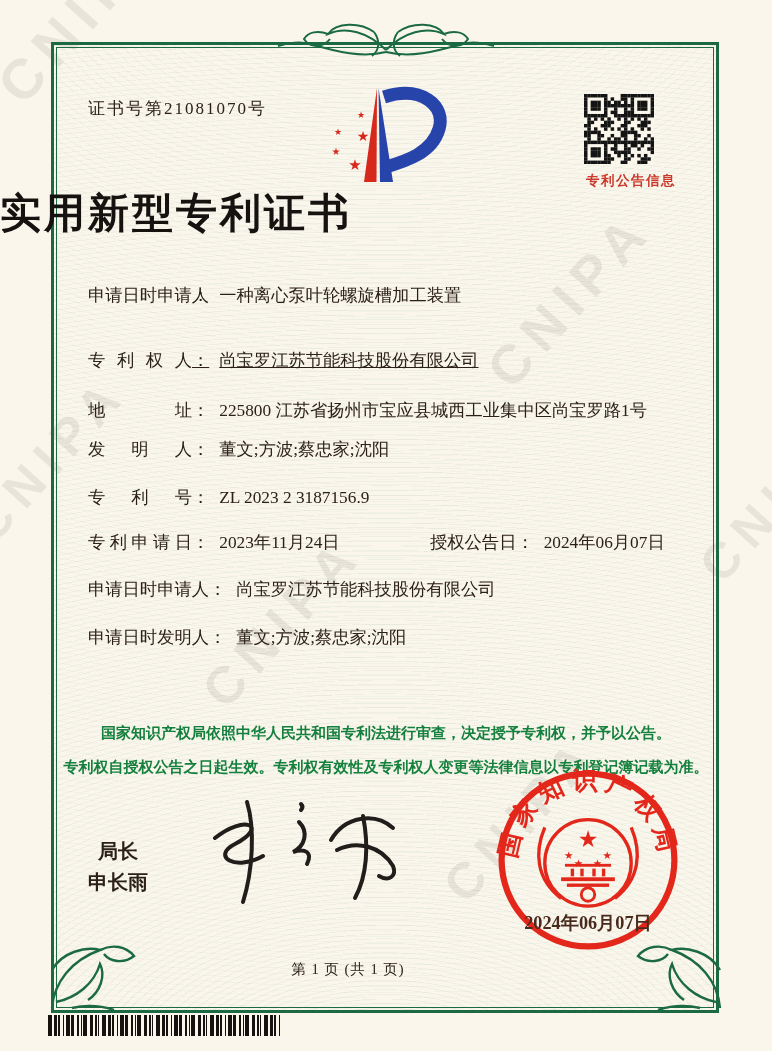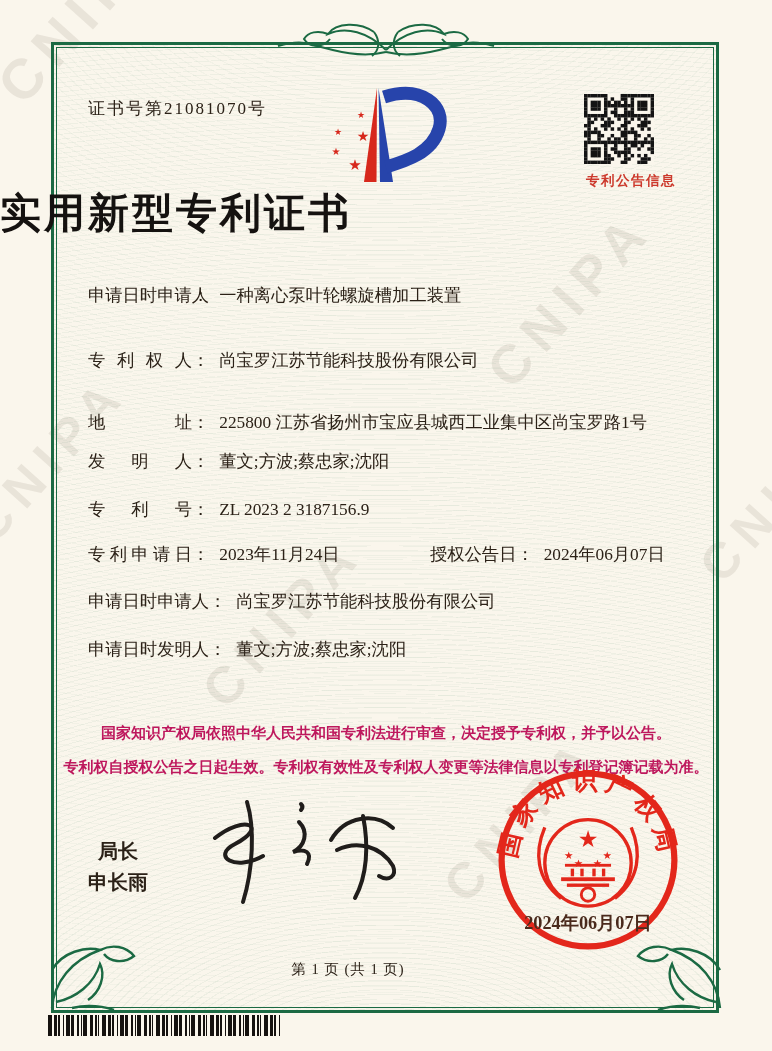--- a/index.html
+++ b/index.html
@@ -23,34 +23,34 @@
   .logo{position:absolute;left:320px;top:84px;width:136px;height:102px;}
   .qr{position:absolute;left:584px;top:94px;width:70px;height:70px;background:#faf6ec;}
   .qr-label{position:absolute;left:566px;top:172px;width:110px;text-align:right;
             font-size:13.5px;color:#cc392c;letter-spacing:1.5px;font-weight:600;}
   .title{position:absolute;left:0;top:186px;width:772px;
          font-size:41px;font-weight:700;letter-spacing:3px;color:#151210;}
   
   .fields{position:absolute;left:88px;top:284px;width:630px;font-size:17.3px;line-height:24px;}
   .frow{position:relative;white-space:nowrap;}
   .frow:nth-child(1){margin-bottom:41px;}
-  .frow:nth-child(2){margin-bottom:38px;}
+  .frow:nth-child(2){margin-bottom:26px;text-decoration:underline;}
   .frow:nth-child(3){margin-bottom:15px;}
   .frow:nth-child(4){margin-bottom:24px;}
   .frow:nth-child(5){margin-bottom:21px;}
   .frow:nth-child(6){margin-bottom:23px;}
   .frow:nth-child(7){margin-bottom:24px;}
   .flabel{display:inline-block;width:104px;text-align:justify;text-align-last:justify;vertical-align:top;}
   .flabel.wide{width:auto;text-align-last:auto;}
   .fvalue{margin-left:10px;}
   .col2{position:absolute;left:342px;top:0;}
   .col2 .flabel{width:auto;text-align-last:auto;}
   
   .statement{position:absolute;left:60px;top:716px;width:652px;text-align:center;
-             font-size:15px;line-height:34px;font-weight:600;color:#be185d;}
+             font-size:15px;line-height:34px;font-weight:600;color:#15803d;}
   
   .signer{position:absolute;left:88px;top:836px;font-size:20px;line-height:31px;font-weight:600;text-align:center;}
   .signature{position:absolute;left:195px;top:786px;width:230px;height:128px;}
   .seal{position:absolute;left:492px;top:764px;width:192px;height:192px;}
   
   .footer{position:absolute;left:0;top:960px;width:696px;text-align:center;font-size:14.5px;letter-spacing:1px;}
   .barcode{position:absolute;left:48px;top:1015px;width:238px;height:21px;}
   svg{display:block;}
 </style>
 </head>

